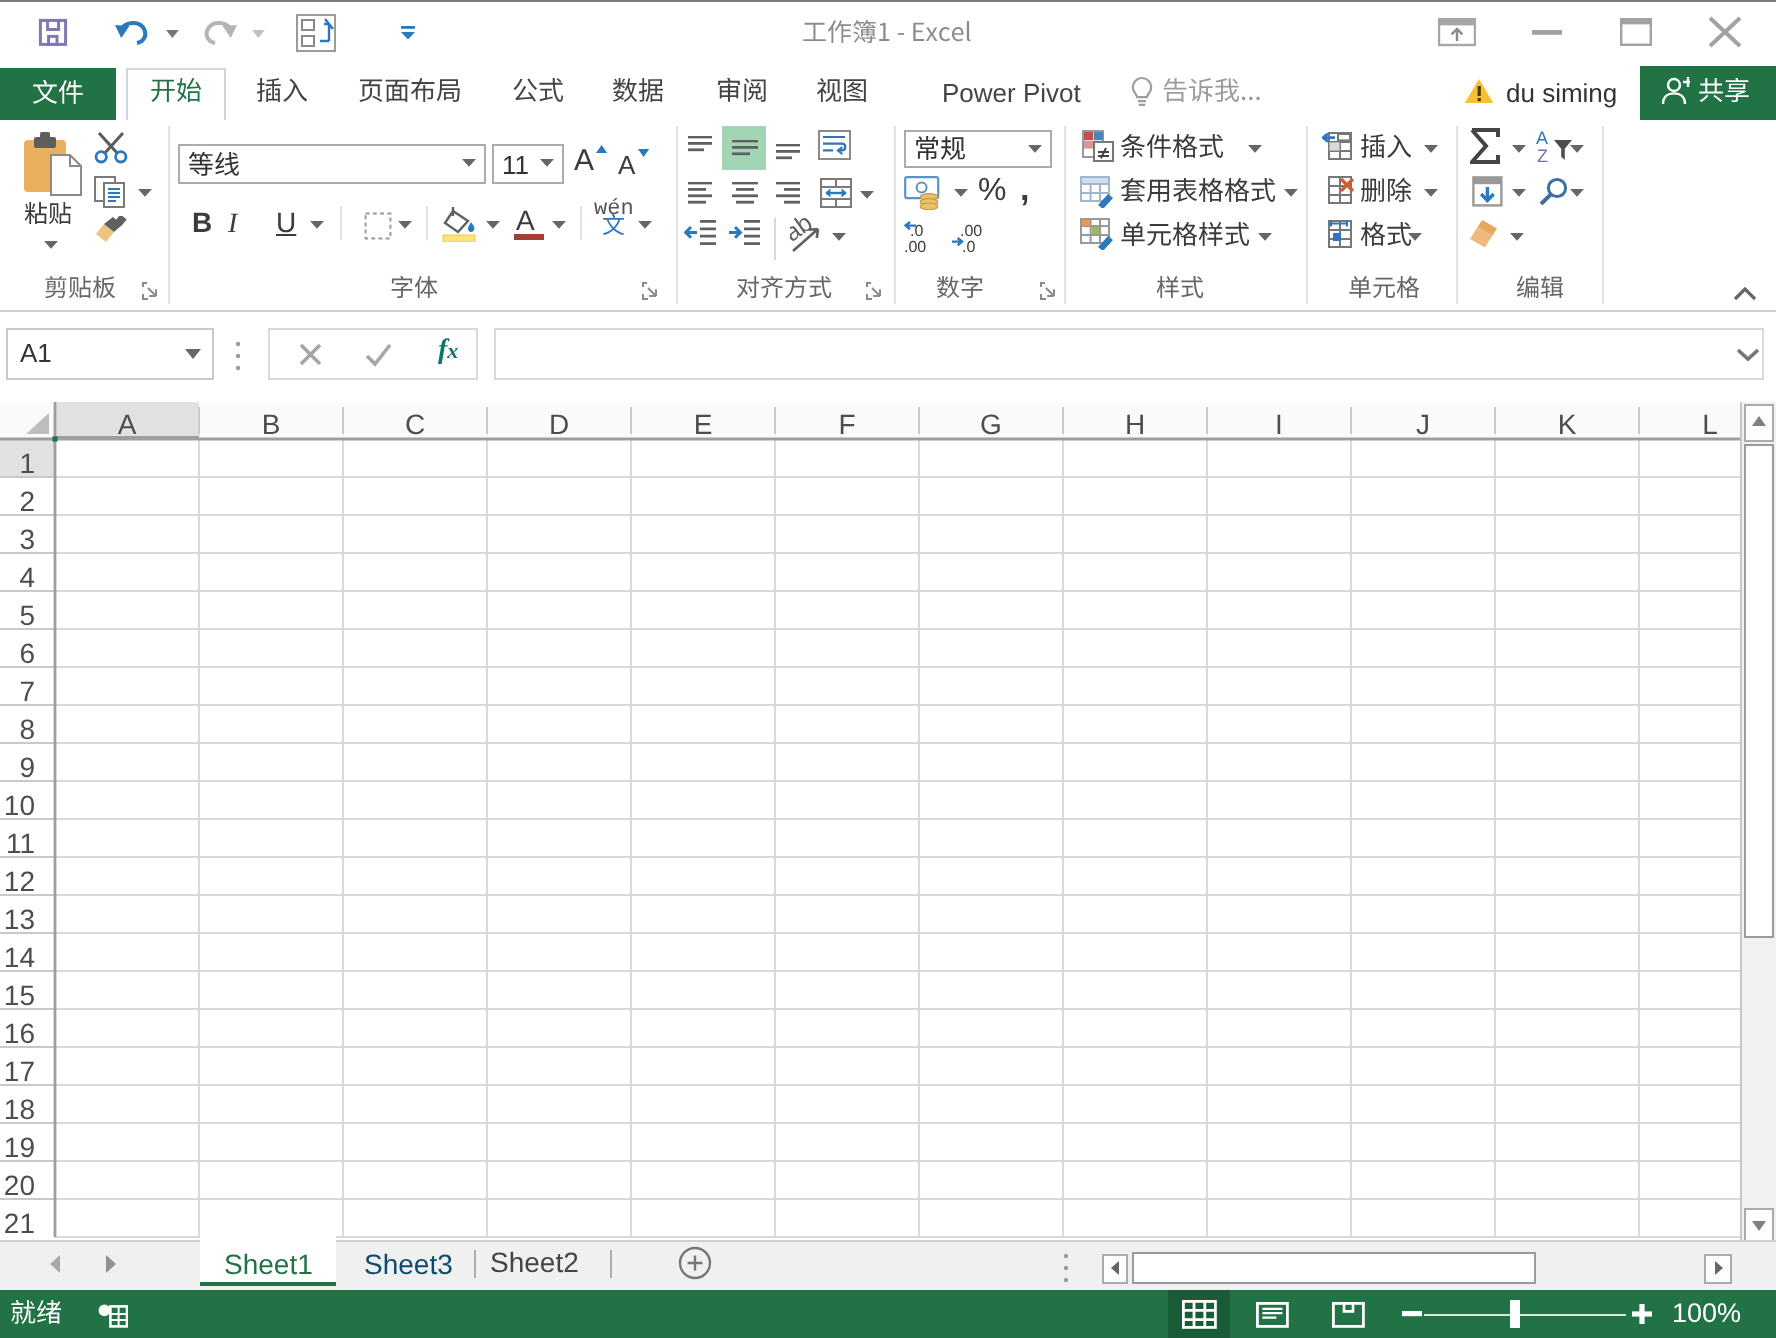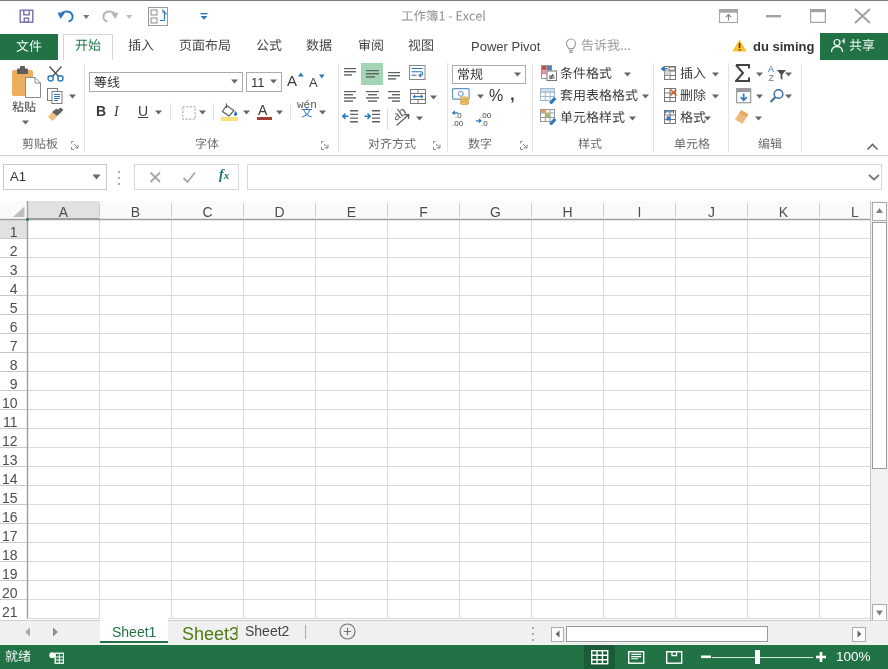--- a/index.html
+++ b/index.html
@@ -129,21 +129,21 @@
       <path transform="translate(3000 0)" d="M139 -13C175 -13 205 15 205 56C205 98 175 126 139 126C102 126 73 98 73 56C73 15 102 -13 139 -13Z"></path>
       <path transform="translate(3278 0)" d="M139 -13C175 -13 205 15 205 56C205 98 175 126 139 126C102 126 73 98 73 56C73 15 102 -13 139 -13Z"></path>
       <path transform="translate(3556 0)" d="M139 -13C175 -13 205 15 205 56C205 98 175 126 139 126C102 126 73 98 73 56C73 15 102 -13 139 -13Z"></path>
     </g>
   </svg>
 <svg style="position:absolute;left:732px;top:39px;" width="15" height="13" viewBox="0 0 15 13">
     <path d="M7.5 0.5 L14.6 12.5 H0.4 Z" fill="#fbc02d"></path>
     <rect x="6.8" y="4" width="1.6" height="5" fill="#4a3b00"></rect>
     <rect x="6.8" y="10" width="1.6" height="1.6" fill="#4a3b00"></rect>
   </svg>
-<div style="position:absolute;left:753px;top:39px;font-size:13px;color:#333;white-space:nowrap;font-weight:bold;">du siming</div>
+<div style="position:absolute;left:753px;top:39px;font-size:13px;color:#333;white-space:nowrap;">du siming</div>
 <div style="position:absolute;left:820px;top:32.5px;width:68px;height:27.5px;background:#217346"></div>
 <svg style="position:absolute;left:829px;top:38px;" width="16" height="15" viewBox="0 0 16 15">
     <g fill="none" stroke="#fff" stroke-width="1.2">
       <circle cx="8" cy="4.5" r="3"></circle>
       <path d="M2.5 14 c0-3.6 2.4-5.3 5.5-5.3 s5.5 1.7 5.5 5.3"></path>
       <path d="M12.5 3 h5 M15 0.5 v5"></path>
     </g>
   </svg>
 <svg style="position:absolute;left:849.0px;top:39.3px;overflow:visible" width="26" height="15">
     <g fill="#fff" transform="translate(0 10.92) scale(0.013000 -0.013000)">
@@ -734,21 +734,21 @@
   </svg>
 <div style="position:absolute;left:0;top:620px;width:888px;height:25px;background:#f0f0f0;border-top:1px solid #cfcfcf;box-sizing:border-box"></div>
 <svg style="position:absolute;left:23px;top:627px;" width="9" height="10" viewBox="0 0 9 10">
     <path d="M7 0.5 L2 5 L7 9.5 Z" fill="#a8a8a8"></path>
   </svg>
 <svg style="position:absolute;left:51px;top:627px;" width="9" height="10" viewBox="0 0 9 10">
     <path d="M2 0.5 L7 5 L2 9.5 Z" fill="#909090"></path>
   </svg>
 <div style="position:absolute;left:100px;top:617px;width:68px;height:25.5px;background:#fff;border-bottom:2.5px solid #217346"></div>
 <div style="position:absolute;left:112px;top:623.5px;font-size:14px;color:#217346;white-space:nowrap;letter-spacing:0px">Sheet1</div>
-<div style="position:absolute;left:182px;top:623.5px;font-size:18px;color:#4d7c0f;white-space:nowrap;">Sheet3</div>
+<div style="position:absolute;left:182px;top:623.5px;font-size:14px;color:#0c4a6e;white-space:nowrap;">Sheet3</div>
 <div style="position:absolute;left:245px;top:623px;font-size:14px;color:#444;white-space:nowrap;">Sheet2</div>
 <div style="position:absolute;left:237px;top:625px;width:1px;height:14px;background:#ababab"></div>
 <div style="position:absolute;left:305px;top:625px;width:1px;height:14px;background:#ababab"></div>
 <svg style="position:absolute;left:339px;top:623px;" width="17" height="17" viewBox="0 0 17 17">
     <circle cx="8.5" cy="8.5" r="7.5" fill="none" stroke="#767676" stroke-width="1.2"></circle>
     <path d="M8.5 4.8 V12.2 M4.8 8.5 H12.2" stroke="#767676" stroke-width="1.2"></path>
   </svg>
 <svg style="position:absolute;left:531px;top:626px;" width="5" height="16" viewBox="0 0 5 16">
     <g fill="#9a9a9a">
       <circle cx="2" cy="2" r="1.1"></circle>

